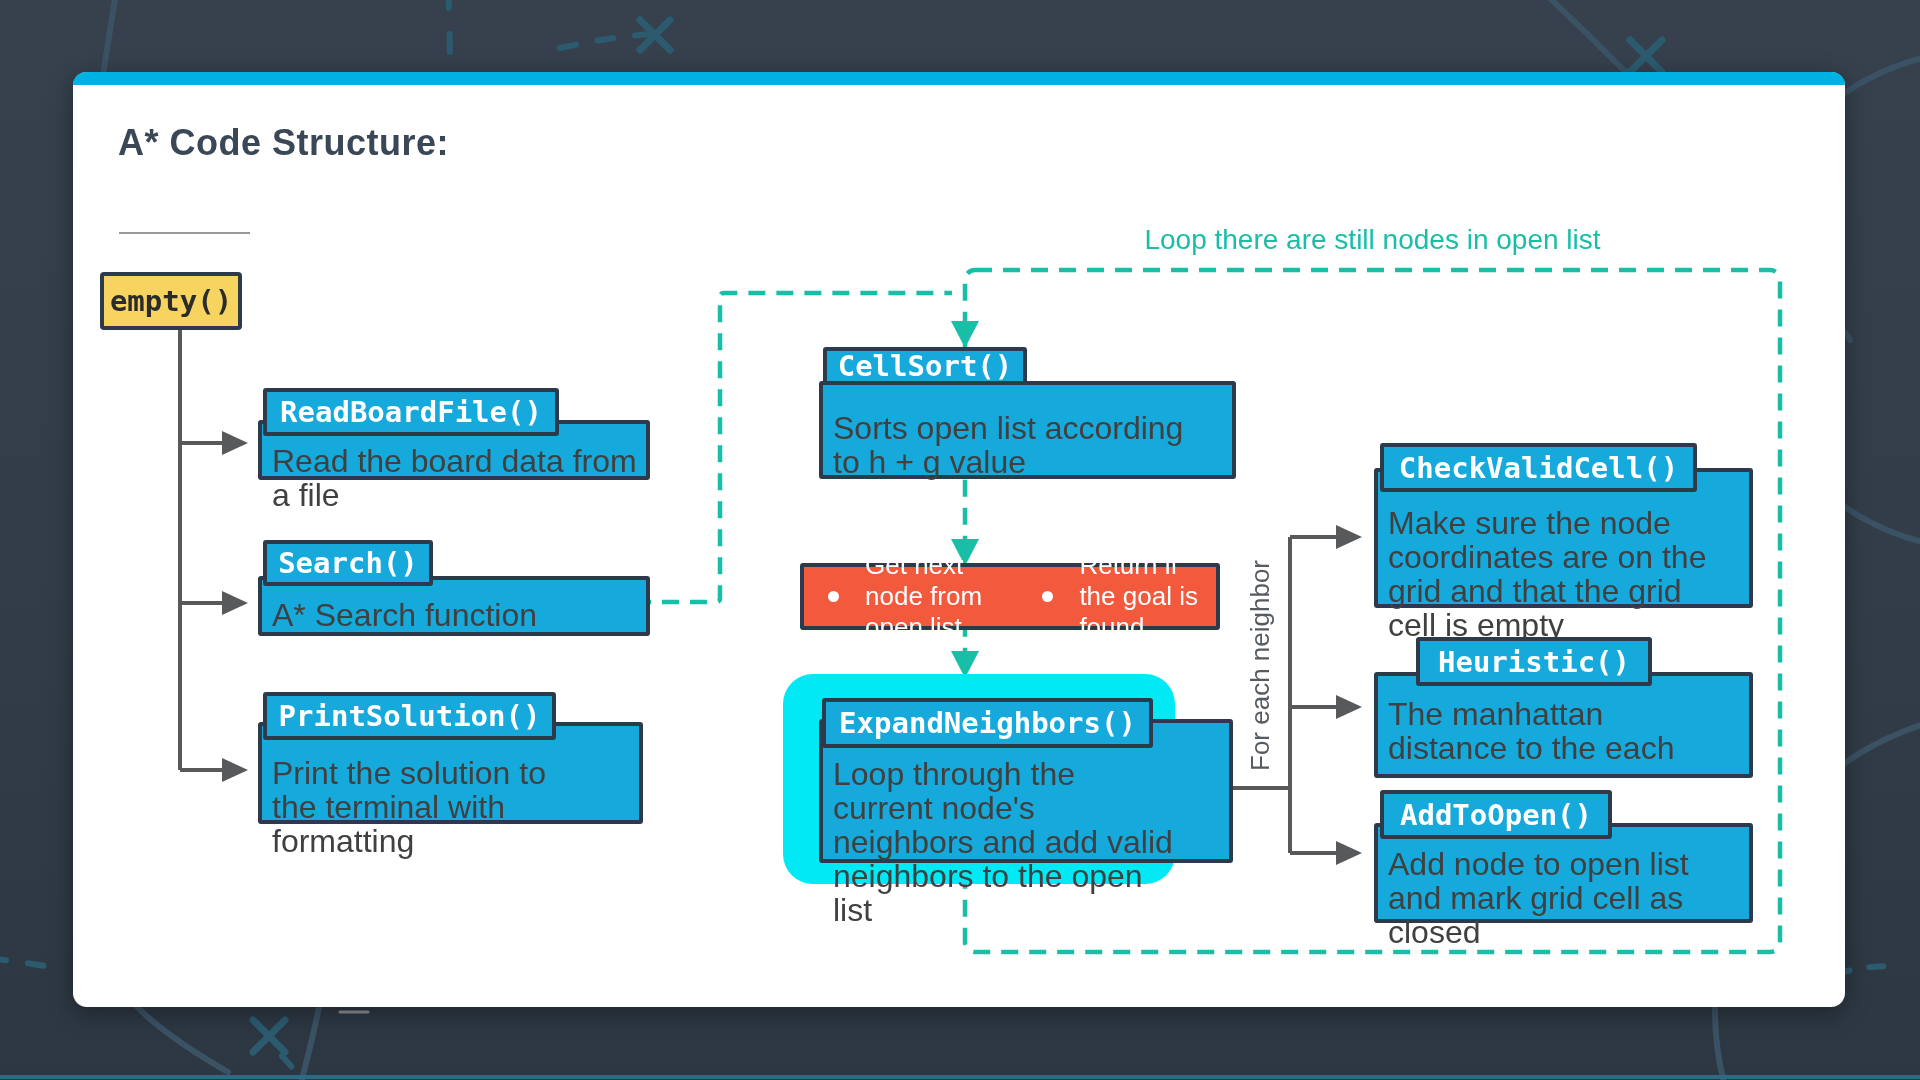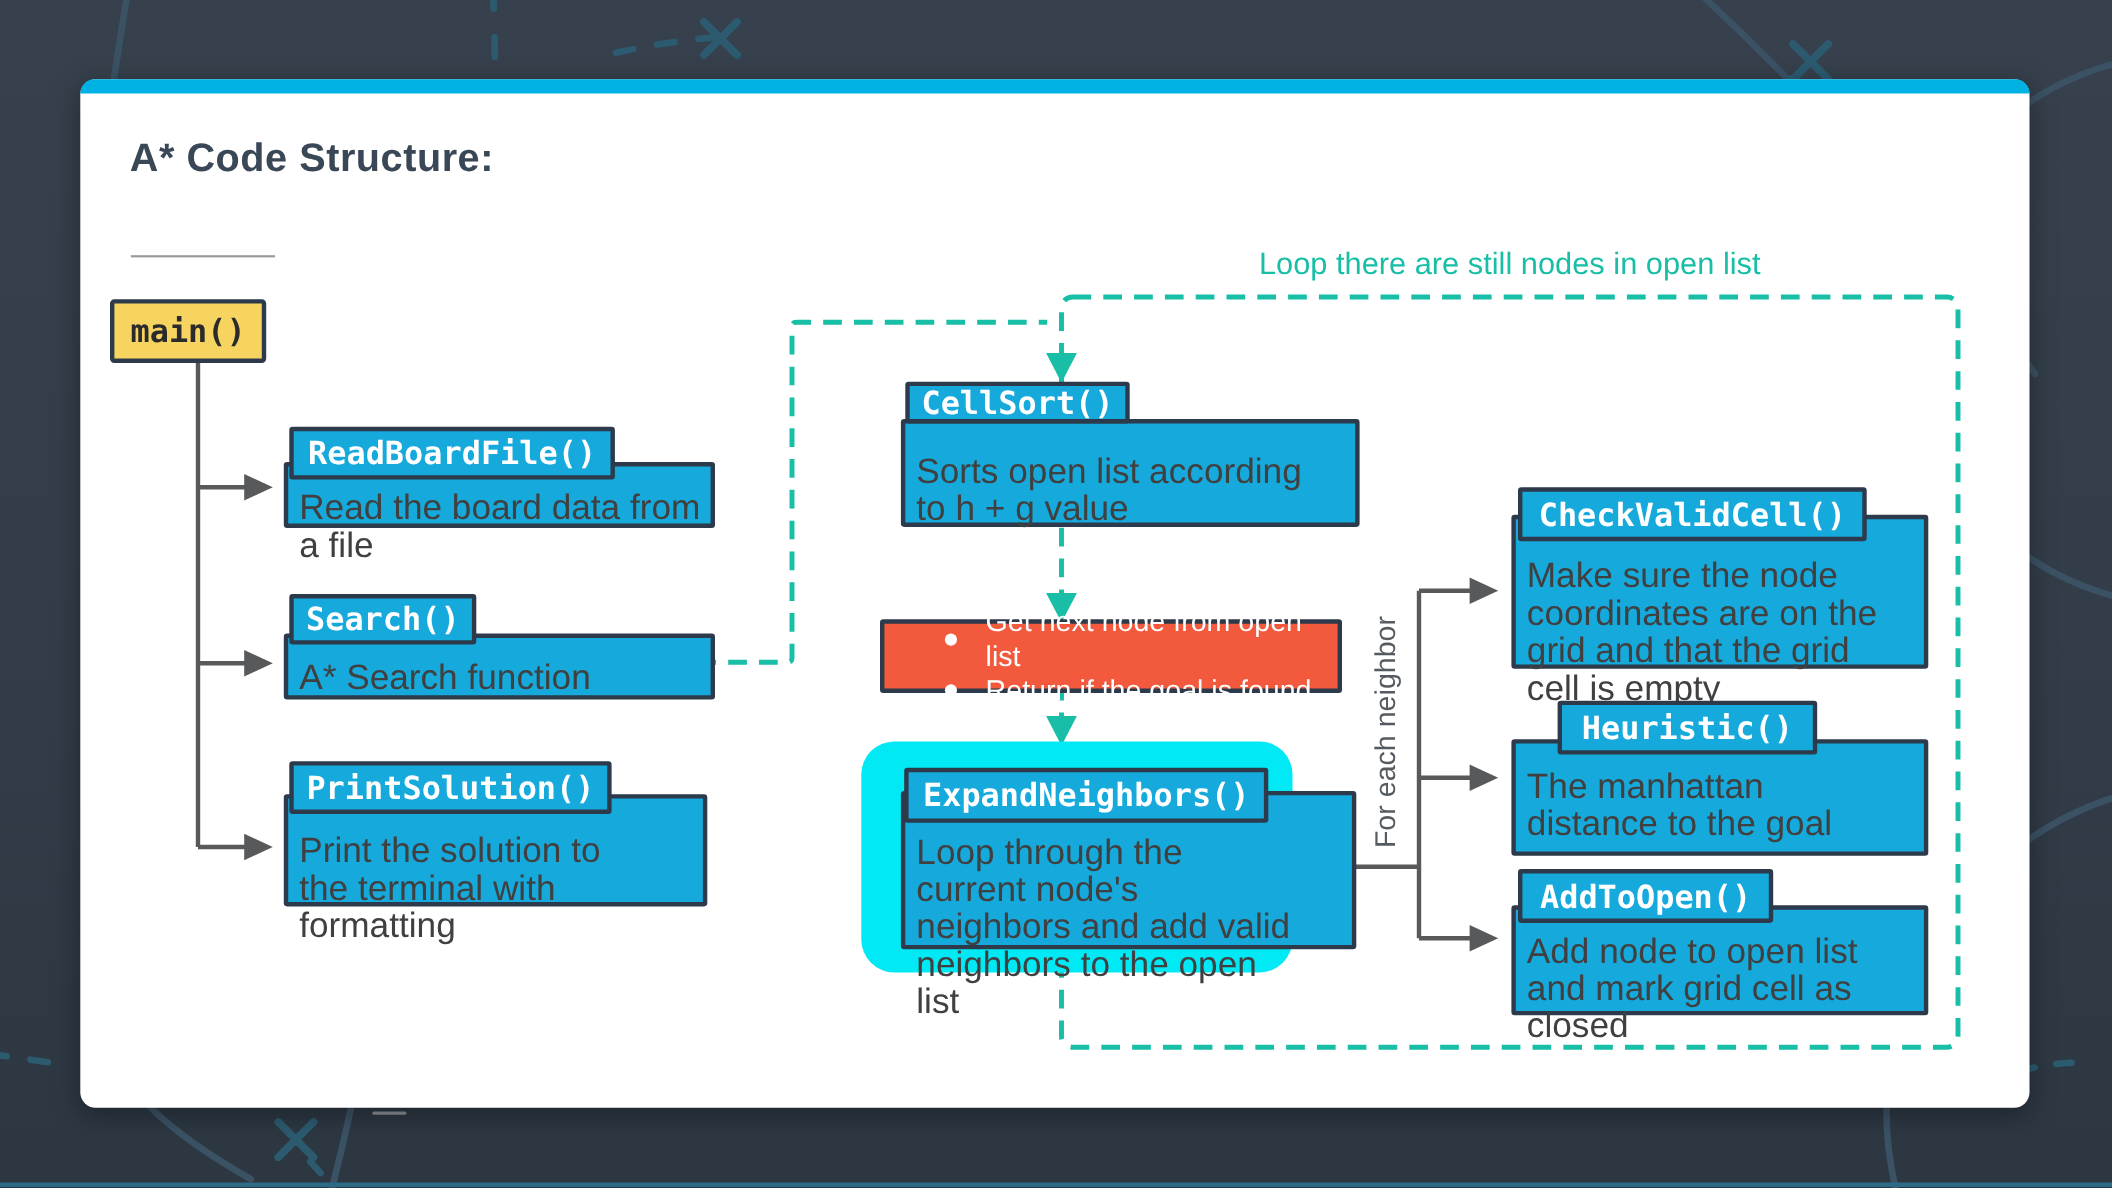--- a/index.html
+++ b/index.html
@@ -29,21 +29,21 @@
             font-family:"DejaVu Sans Mono", monospace;font-weight:bold;font-size:29px;color:#ffffff;
             white-space:nowrap;z-index:2;}
   .fn-body{position:absolute;left:16px;background:#16a9dc;border:4px solid #2c3a4b;border-radius:3px;
            box-sizing:border-box;font-size:32px;line-height:34px;color:#404040;z-index:1;}
 
   .glow{position:absolute;left:783px;top:674px;width:392px;height:210px;background:#00e9f4;
         border-radius:30px;z-index:4;}
 
   .redbox{position:absolute;left:800px;top:563px;width:420px;height:67px;background:#f2593d;
           border:4px solid #2c3a4b;border-radius:3px;box-sizing:border-box;z-index:4;
-          display:flex;flex-direction:column;justify-content:center;color:#fff;font-size:26px;line-height:31px;padding-left:31px;}
+          display:flex;justify-content:center;color:#fff;font-size:26px;line-height:31px;}
   .bullet-row{display:flex;align-items:center;}
   .bullet-dot{width:11px;height:11px;border-radius:50%;background:#fff;margin:0 26px 0 24px;flex:0 0 auto;}
 
   .while-label{position:absolute;left:1100px;top:224px;width:545px;text-align:center;
                font-size:28px;color:#18bfa6;z-index:5;}
   .neighbor-label{position:absolute;left:1243px;top:540px;height:250px;width:34px;
                   display:flex;align-items:center;justify-content:center;
                   writing-mode:vertical-rl;transform:rotate(180deg);
                   font-size:26px;color:#555b60;z-index:5;}
 </style>
@@ -112,21 +112,21 @@
       <polygon points="965,348 951,321 979,321"></polygon>
       <polygon points="965,566 951,539 979,539"></polygon>
       <polygon points="965,678 951,651 979,651"></polygon>
     </g>
   </svg>
 
   <div class="while-label">Loop there are still nodes in open list</div>
   <div class="neighbor-label">For each neighbor</div>
 
   <div class="mainbox">
-    <span>main()</span>
+    <span>empty()</span>
   </div>
 
   <div class="fnbox" style="left:242px;top:388px;">
     <div class="fn-title" style="left:21px;top:0;width:296px;height:48px;">ReadBoardFile()</div>
     <div class="fn-body" style="top:32px;width:392px;height:60px;padding:20px 8px 0 10px;">Read the board data from a file</div>
   </div>
 
   <div class="fnbox" style="left:242px;top:540px;">
     <div class="fn-title" style="left:21px;top:0;width:170px;height:46px;">Search()</div>
     <div class="fn-body" style="top:36px;width:392px;height:60px;padding:18px 8px 0 10px;">A* Search function</div>
@@ -159,21 +159,21 @@
     <div class="fn-body" style="top:21px;width:414px;height:144px;padding:34px 50px 0 10px;">Loop through the current node's neighbors and add valid neighbors to the open list</div>
   </div>
 
   <div class="fnbox" style="left:1358px;top:443px;">
     <div class="fn-title" style="left:22px;top:0;width:317px;height:49px;">CheckValidCell()</div>
     <div class="fn-body" style="top:25px;width:379px;height:140px;padding:34px 18px 0 10px;">Make sure the node coordinates are on the grid and that the grid cell is empty</div>
   </div>
 
   <div class="fnbox" style="left:1358px;top:637px;">
     <div class="fn-title" style="left:22px;top:0;width:236px;height:49px;margin-left:36px;">Heuristic()</div>
-    <div class="fn-body" style="top:35px;width:379px;height:106px;padding:21px 60px 0 10px;">The manhattan distance to the goal</div>
+    <div class="fn-body" style="top:35px;width:379px;height:106px;padding:21px 60px 0 10px;">The manhattan distance to the each</div>
   </div>
 
   <div class="fnbox" style="left:1358px;top:790px;">
     <div class="fn-title" style="left:22px;top:0;width:232px;height:49px;">AddToOpen()</div>
     <div class="fn-body" style="top:33px;width:379px;height:100px;padding:20px 30px 0 10px;">Add node to open list and mark grid cell as closed</div>
   </div>
 
 </div>
 
 </body></html>

